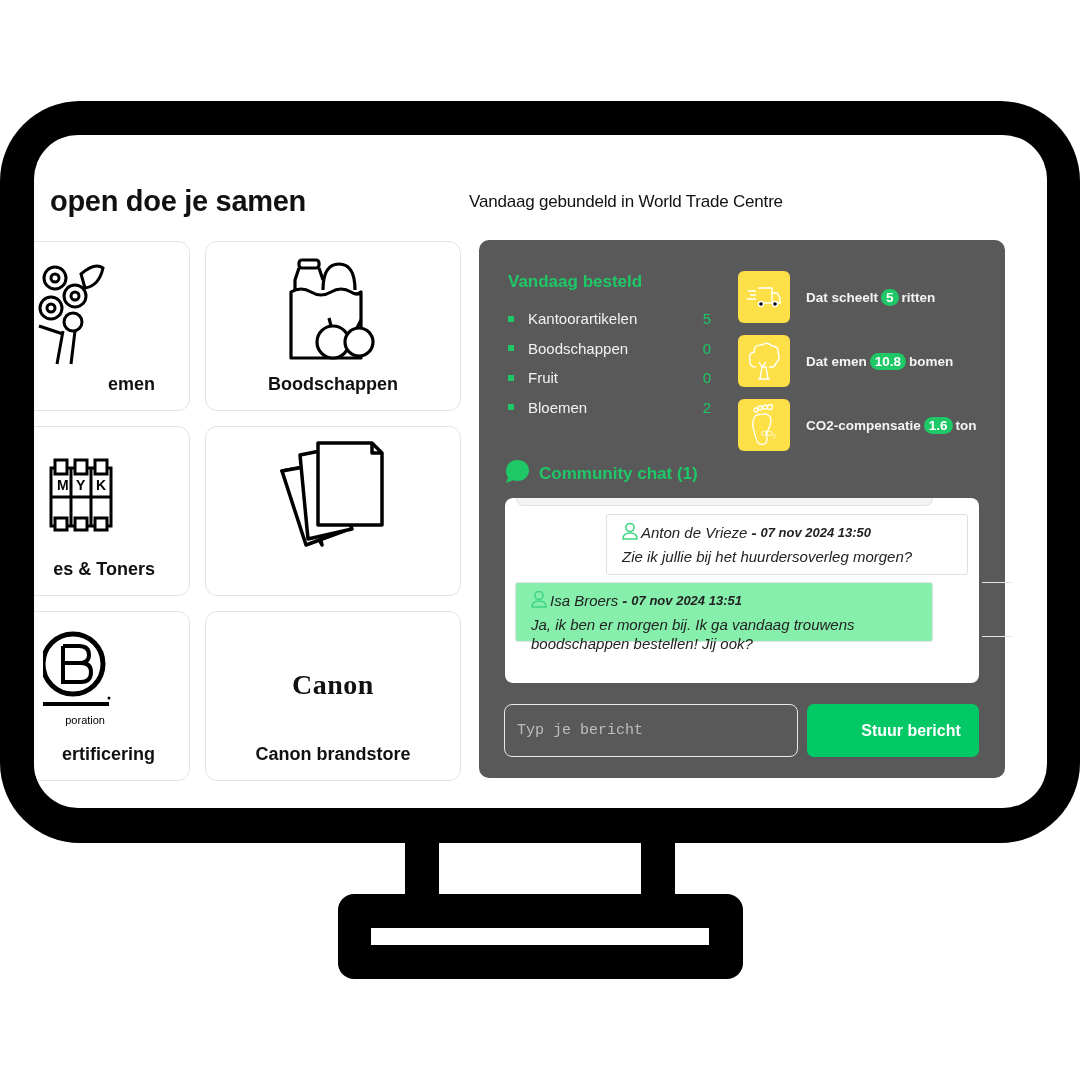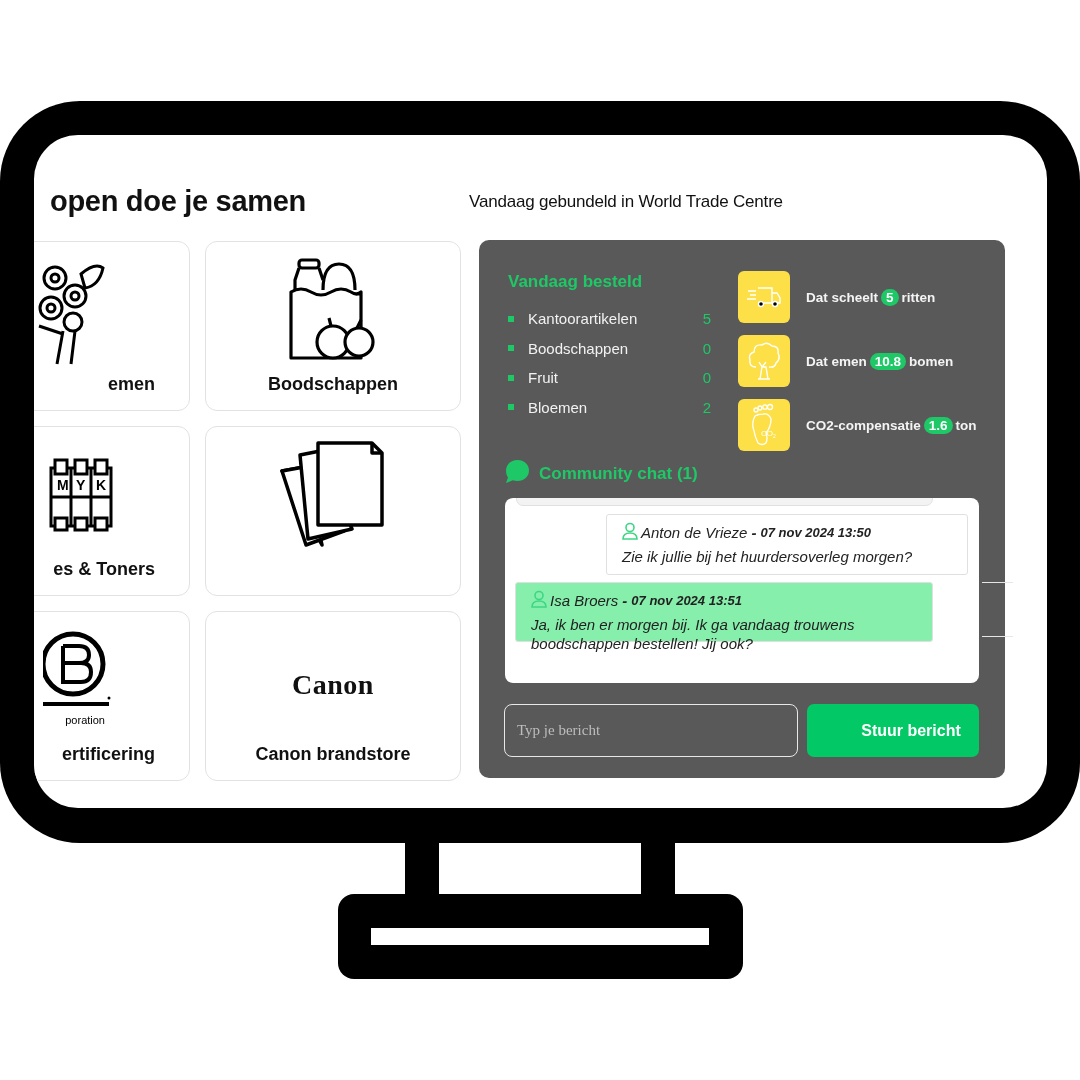--- a/index.html
+++ b/index.html
@@ -90,21 +90,21 @@
     .msg-head { display: flex; align-items: center; font-size: 15px; color: #222; white-space: nowrap; }
     .msg-head .author { font-weight: 400; margin-left: 3px; }
     .msg-head .sep { margin: 0 4px; font-weight: 700; }
     .msg-head .time { font-size: 13px; font-weight: 700; }
     .msg-body { margin-top: 4px; font-size: 15px; color: #222; line-height: 19px; }
 
     .chat-input {
       position: absolute; left: 25px; top: 464px; width: 294px; height: 53px;
       background: transparent; border: 1px solid #e8e8e8; border-radius: 8px;
       color: #eee; font-size: 15px; padding: 16px 12px; outline: none;
-      font-family: Liberation Serif, serif;
+      font-family: Liberation Mono, monospace;
     }
     .chat-input::placeholder { color: #bdbdbd; }
     .send-button {
       position: absolute; left: 328px; top: 464px; width: 172px; height: 53px;
       background: #02c865; border: none; border-radius: 7px; color: #fff;
       font-size: 16px; font-weight: 700; font-family: "Liberation Sans", sans-serif; cursor: pointer; padding-left: 36px;
     }
     .right-rule1 { position: absolute; left: 982px; top: 582px; width: 31px; height: 1px; background: #e6e6e6; }
     .right-rule2 { position: absolute; left: 982px; top: 636px; width: 31px; height: 1px; background: #e6e6e6; }
   </style>

